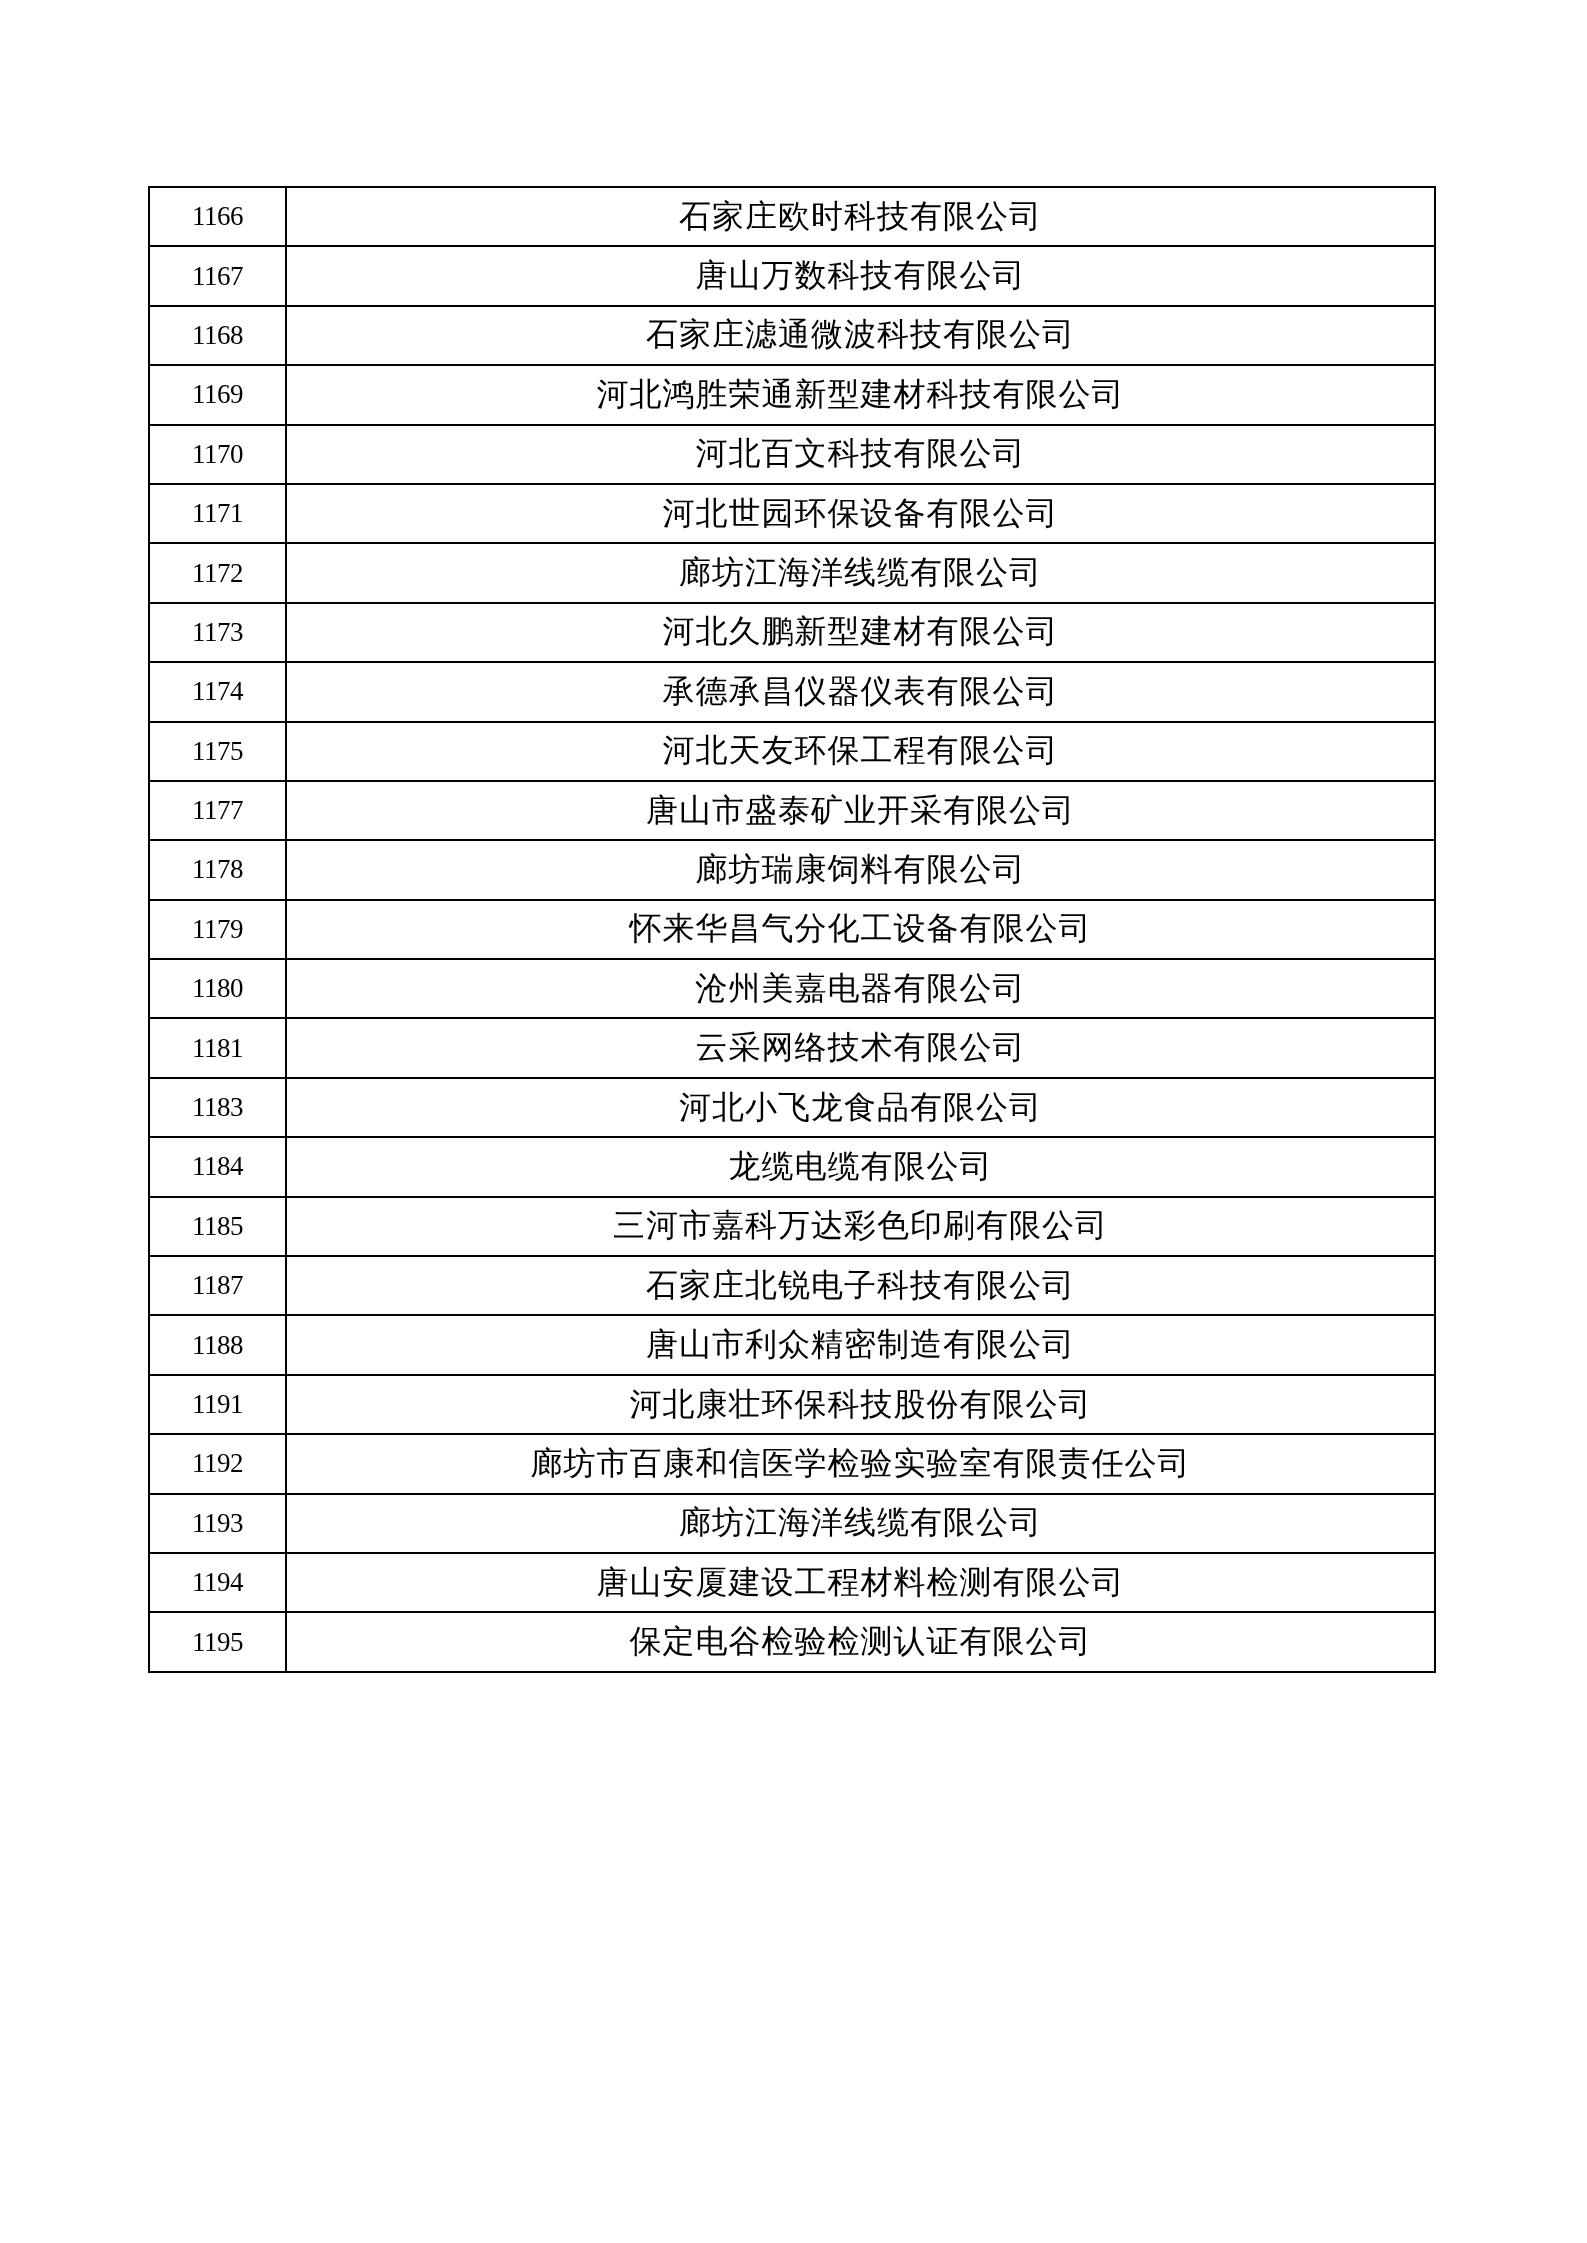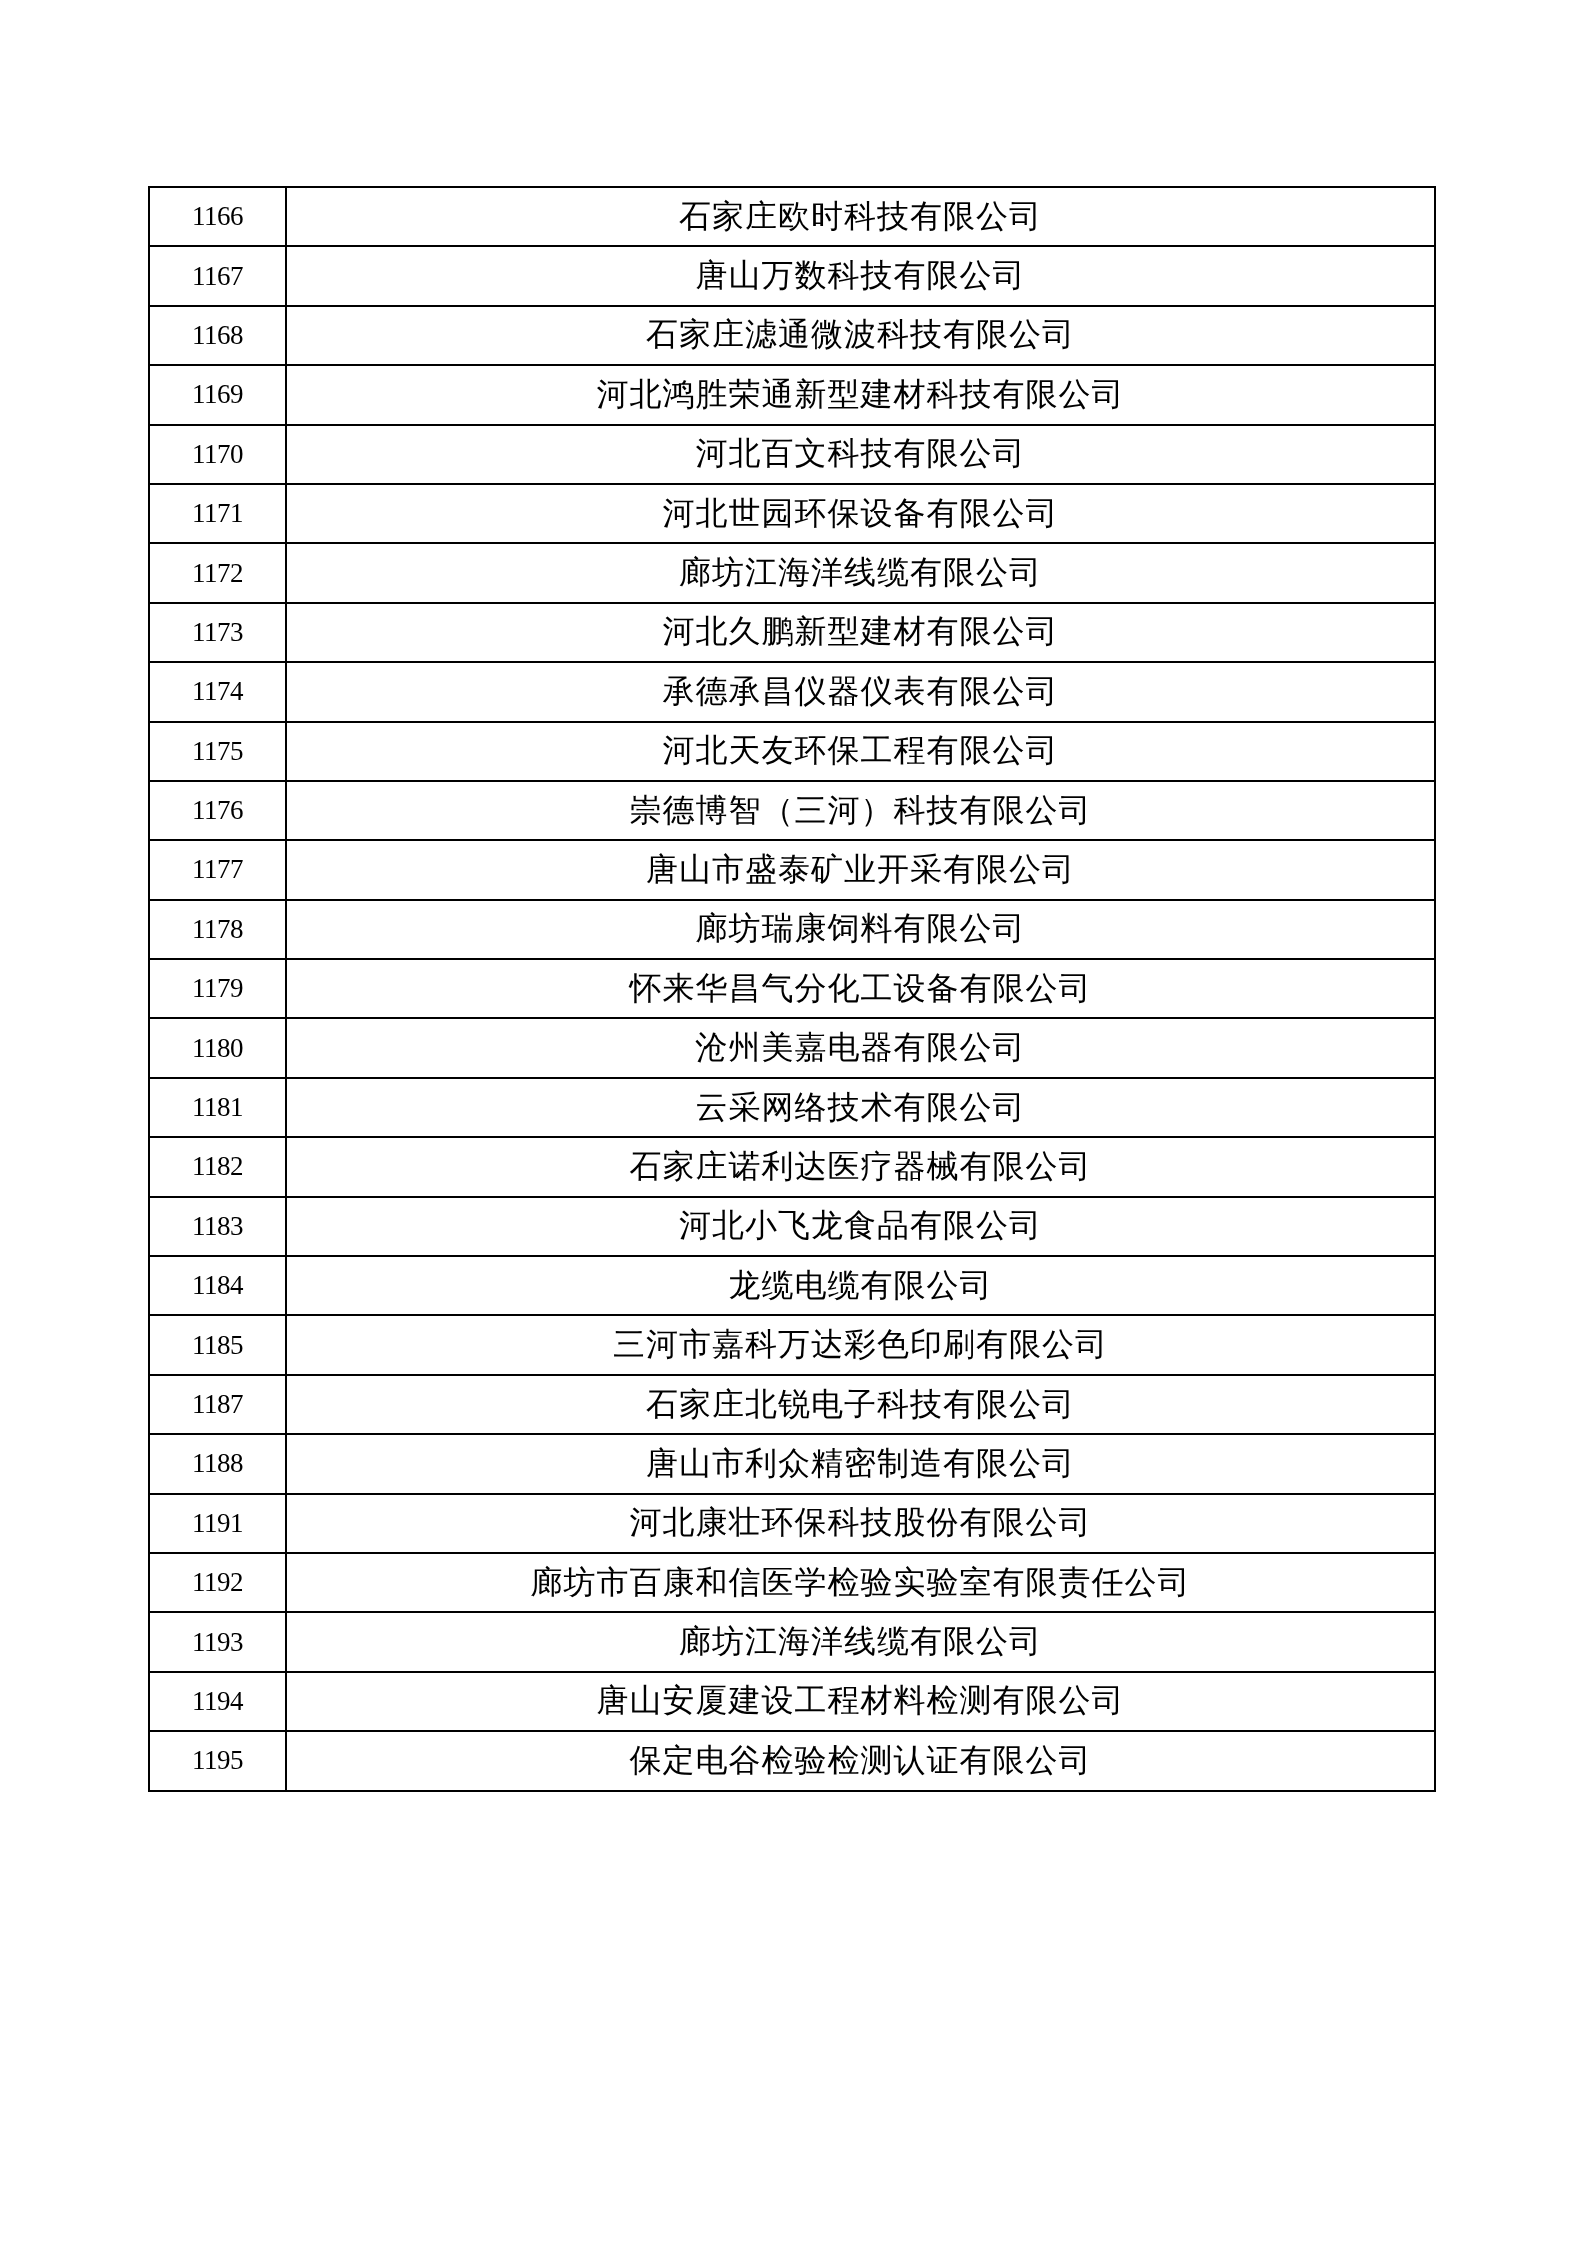--- a/index.html
+++ b/index.html
@@ -90,46 +90,38 @@
         </tr>
       <tr>
           <td class="col-no">1174</td>
           <td class="col-name">承德承昌仪器仪表有限公司</td>
         </tr>
       <tr>
           <td class="col-no">1175</td>
           <td class="col-name">河北天友环保工程有限公司</td>
         </tr>
       <tr>
-          <td class="col-no">1176</td>
-          <td class="col-name">崇德博智（三河）科技有限公司</td>
-        </tr>
-      <tr>
           <td class="col-no">1177</td>
           <td class="col-name">唐山市盛泰矿业开采有限公司</td>
         </tr>
       <tr>
           <td class="col-no">1178</td>
           <td class="col-name">廊坊瑞康饲料有限公司</td>
         </tr>
       <tr>
           <td class="col-no">1179</td>
           <td class="col-name">怀来华昌气分化工设备有限公司</td>
         </tr>
       <tr>
           <td class="col-no">1180</td>
           <td class="col-name">沧州美嘉电器有限公司</td>
         </tr>
       <tr>
           <td class="col-no">1181</td>
           <td class="col-name">云采网络技术有限公司</td>
-        </tr>
-      <tr>
-          <td class="col-no">1182</td>
-          <td class="col-name">石家庄诺利达医疗器械有限公司</td>
         </tr>
       <tr>
           <td class="col-no">1183</td>
           <td class="col-name">河北小飞龙食品有限公司</td>
         </tr>
       <tr>
           <td class="col-no">1184</td>
           <td class="col-name">龙缆电缆有限公司</td>
         </tr>
       <tr>

